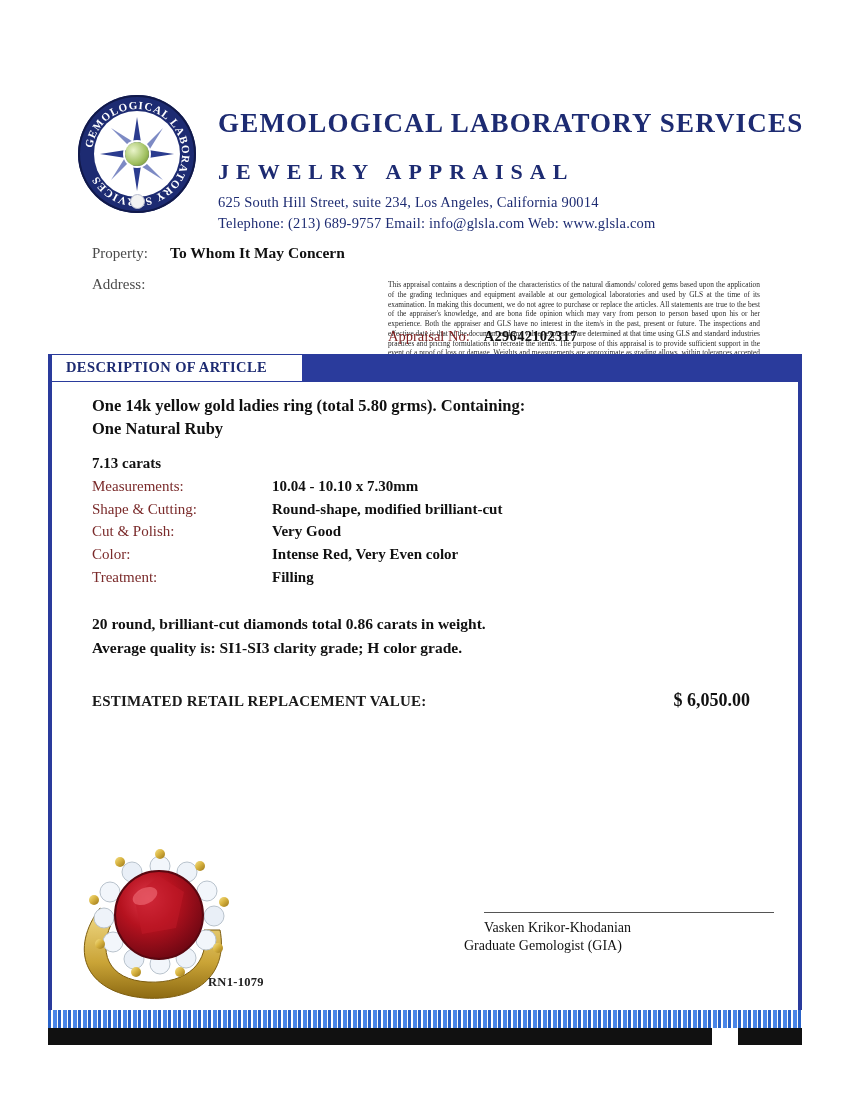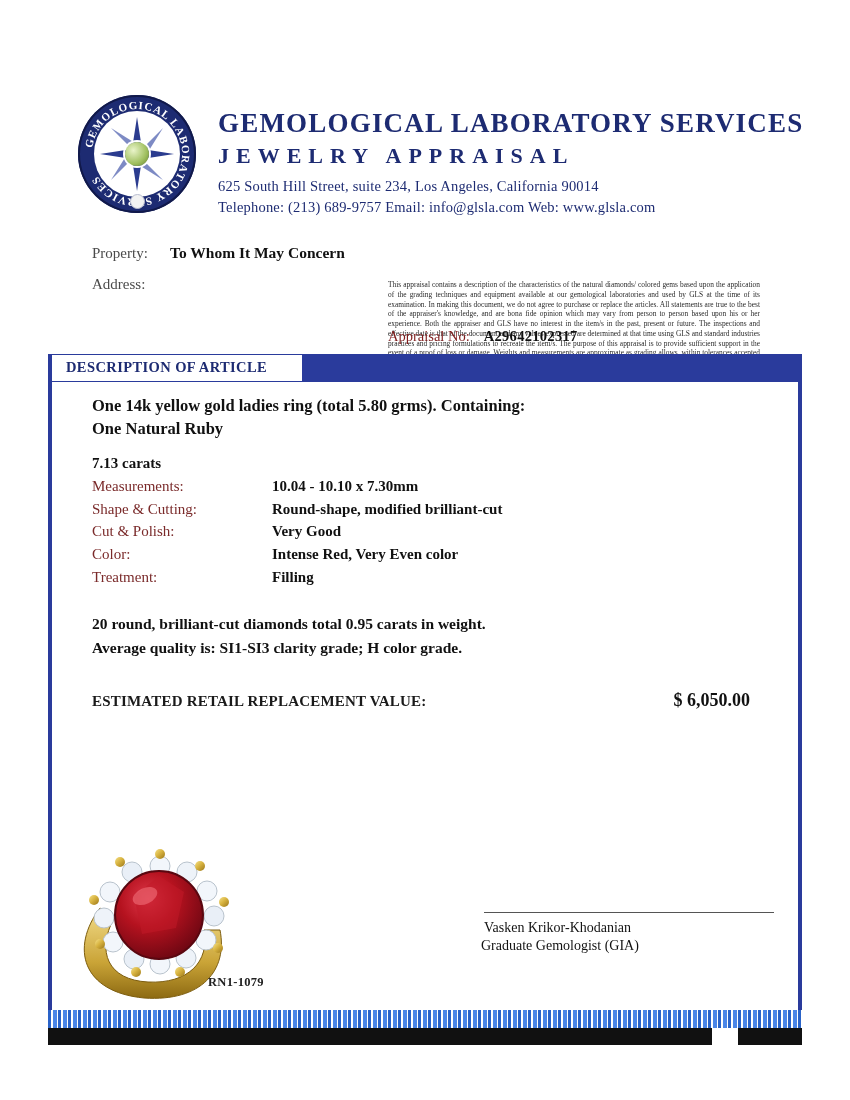--- a/index.html
+++ b/index.html
@@ -102,21 +102,21 @@
     font-weight: bold;
     letter-spacing: 1.2px;
     white-space: nowrap;
   }
   .brand-sub {
     font-family: "Liberation Serif", serif;
     color: #1d2b72;
     font-size: 22px;
     font-weight: bold;
     letter-spacing: 7px;
-    margin-top: 4px;
+    margin-top: 20px;
     white-space: nowrap;
   }
   .brand-addr {
     font-family: "Liberation Serif", serif;
     color: #1d2b72;
     font-size: 14.5px;
     margin-top: 9px;
     letter-spacing: 0.2px;
   }
   .brand-contact {
@@ -326,21 +326,21 @@
   }
   .sig-name {
     position: absolute;
     left: 484px;
     top: 920px;
     font-size: 14px;
     color: #111111;
   }
   .sig-title {
     position: absolute;
-    left: 481px;
+    left: 464px;
     top: 938px;
     font-size: 14px;
     color: #111111;
   }
 
   
   .footer-barcode {
     position: absolute;
     left: 48px;
     top: 1010px;
@@ -462,21 +462,21 @@
       <div class="spec-label">Color:</div>
       <div class="spec-value">Intense Red, Very Even color</div>
     </div>
     <div class="spec-row">
       <div class="spec-label">Treatment:</div>
       <div class="spec-value">Filling</div>
     </div>
   </div>
 
   <div class="notes">
-    <div class="note-line">20 round, brilliant-cut diamonds total 0.95 carats in weight.</div>
+    <div class="note-line">20 round, brilliant-cut diamonds total 0.86 carats in weight.</div>
     <div class="note-line">Average quality is: SI1-SI3 clarity grade; H color grade.</div>
   </div>
 
   <div class="value-row">
     <div class="value-label">ESTIMATED RETAIL REPLACEMENT VALUE:</div>
     <div class="value-amount">$ 6,050.00</div>
   </div>
 
   <svg class="ring" viewBox="0 0 230 175">
     <defs>

